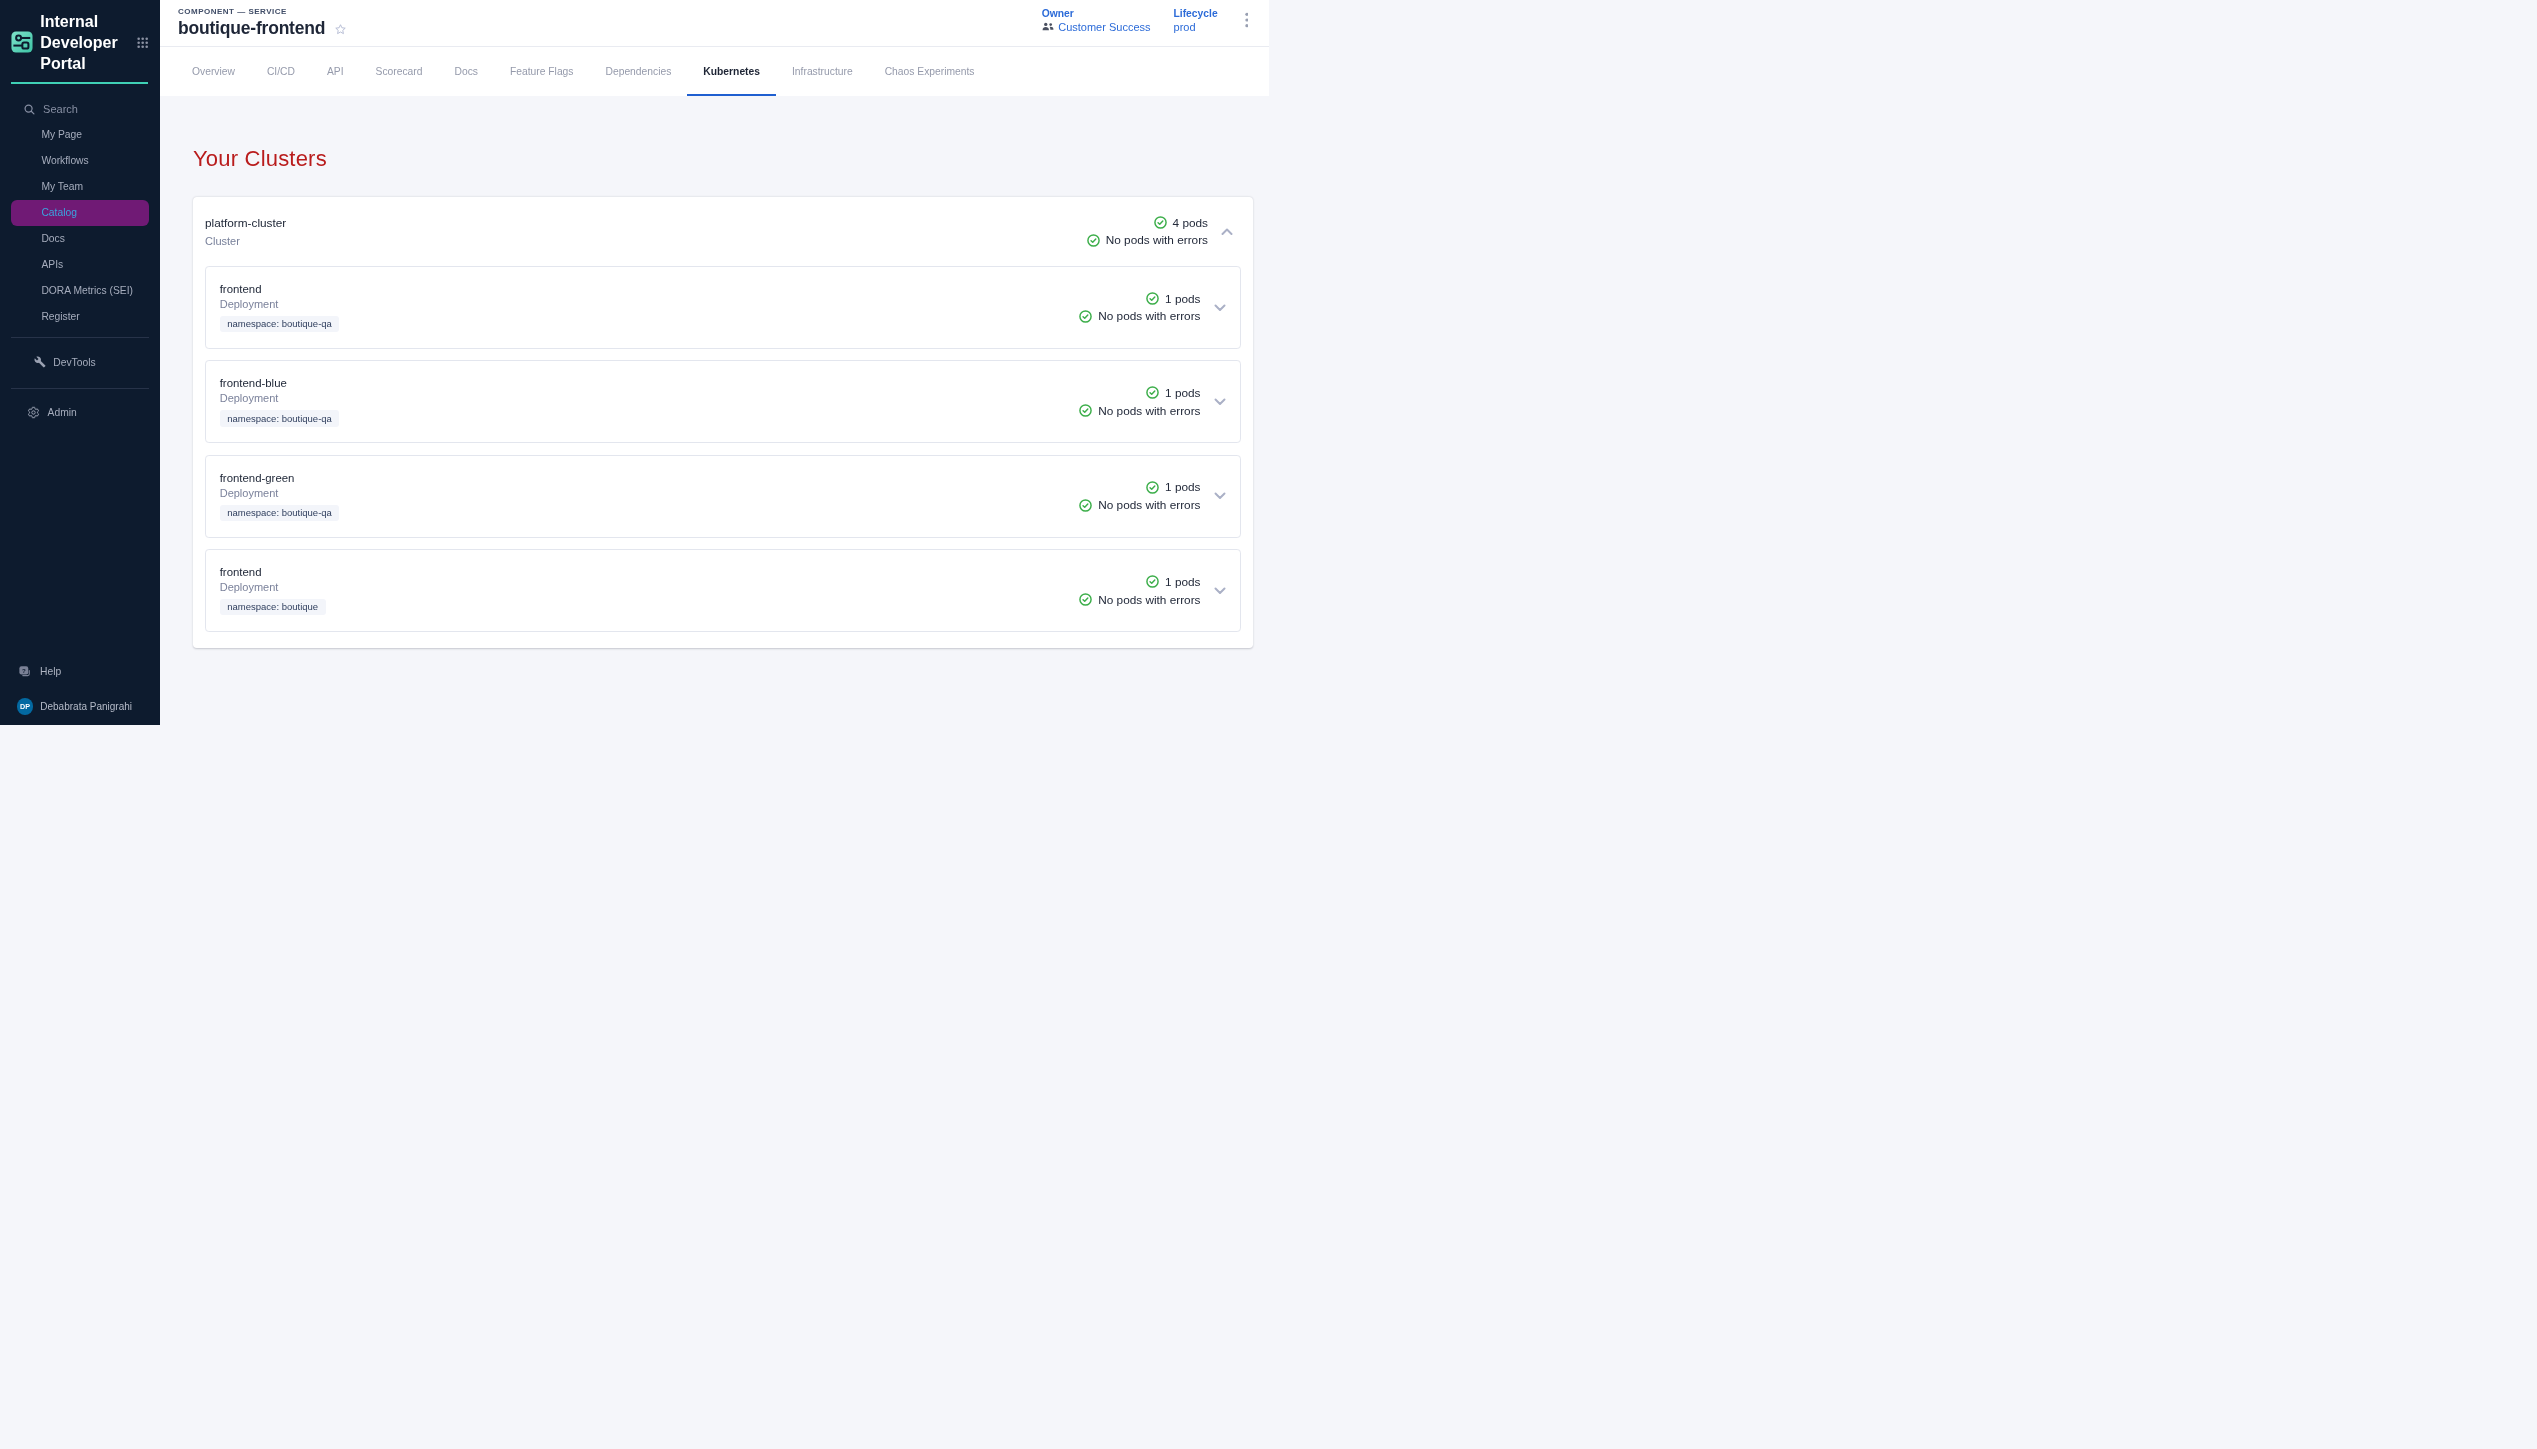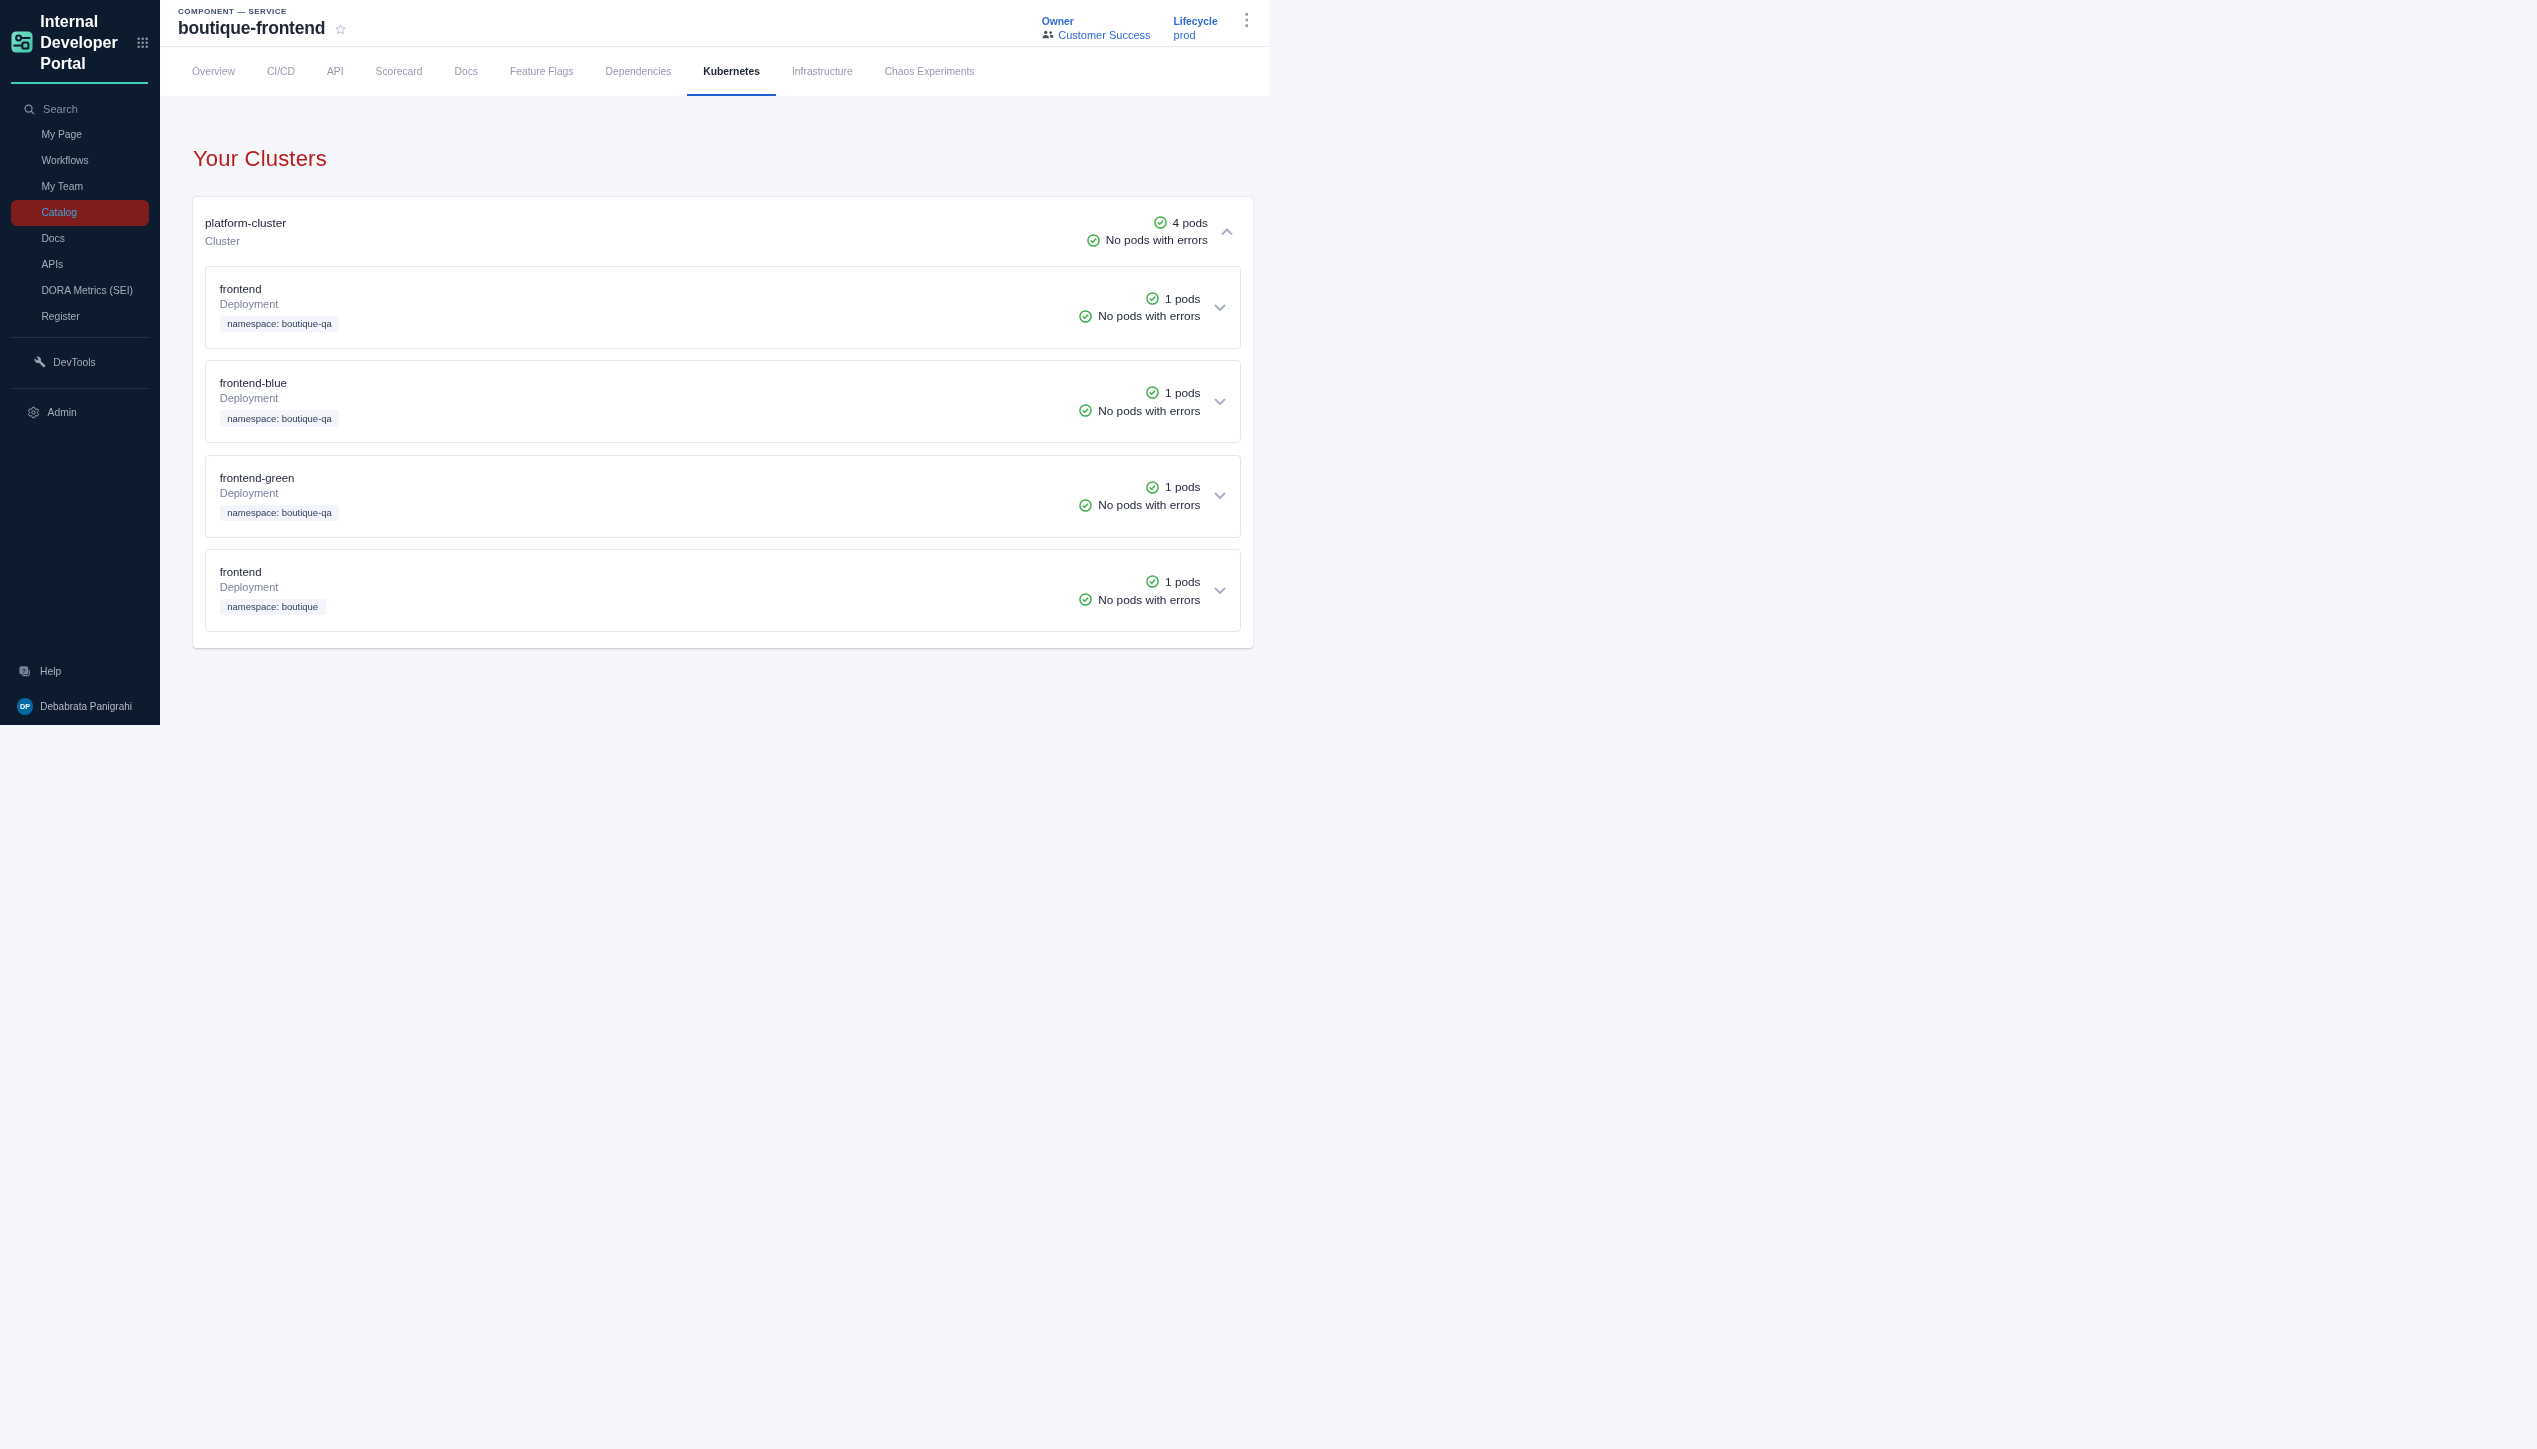--- a/index.html
+++ b/index.html
@@ -10,41 +10,41 @@
   .sidebar { width:160px; min-width:160px; height:100%; background:#0d1b2e; display:flex; flex-direction:column; color:#a6adbd; }
   .brand-row { margin:10.7px 11.4px 0 11.4px; display:flex; align-items:center; }
   .brand-logo { width:22px; height:22px; flex:0 0 22px; }
   .brand-title { margin-left:6.9px; width:91px; font-size:16px; line-height:1.32; font-weight:700; color:#ffffff; }
   .grid-icon { margin-left:auto; margin-top:1.5px; }
   .brand-underline { margin:8.4px 12px 0 11.4px; height:1.5px; background:#3fd0b5; }
   .search-row { margin:18px 0 0 24px; display:flex; align-items:center; gap:8.4px; height:15px; cursor:pointer; }
   .search-label { font-size:11px; color:#878fa3; }
   .nav { list-style:none; margin-top:4.6px; }
   .nav li { height:26px; margin:0 11.4px; padding-left:30px; display:flex; align-items:center; border-radius:6px; font-size:10.3px; color:#a6adbd; cursor:pointer; }
-  .nav li.active { background:#7f1d1d; color:#3aa5e0; }
+  .nav li.active { background:#701a75; color:#3aa5e0; }
   .nav li.with-icon { padding-left:23px; gap:6.9px;align-items:center; }
   .nav-divider { height:0.8px; background:#273349; margin:7.6px 11.4px 6.9px 11.4px; }
   .admin-divider { height:0.8px; background:#273349; margin:13px 11.4px 0 11.4px; }
   .admin-row { margin-top:12px; height:23px; display:flex; align-items:center; gap:7.6px; padding-left:27px; font-size:10.3px; cursor:pointer; }
   .sidebar-bottom { margin-top:auto; }
   .help-row { display:flex; align-items:center; gap:8.4px; padding-left:18px; margin-bottom:20px; font-size:10.3px; color:#aeb4c2; cursor:pointer; }
   .user-row { display:flex; align-items:center; gap:6.9px; padding-left:16.7px; margin-bottom:10px; cursor:pointer; }
   .avatar { width:16.7px; height:16.7px; border-radius:50%; background:#0369a1; color:#fff; font-size:7.2px; font-weight:700; display:flex; align-items:center; justify-content:center; }
   .user-name { font-size:10px; color:#b5bbc8; }
 
   
   .main { flex:1; display:flex; flex-direction:column; background:#f5f6fa; min-width:0; }
   .page-header { height:47px; background:#fff; border-bottom:0.8px solid #e9ebf1; display:flex; justify-content:space-between; padding:0 20.6px 0 18px; }
   .ph-left { padding-top:6.9px; }
   .eyebrow { font-size:8px; font-weight:700; letter-spacing:0.5px; color:#414e68; }
   .title-row { display:flex; align-items:center; margin-top:2.3px; }
   .page-title { font-size:17.5px; font-weight:700; color:#1e2637; letter-spacing:-0.2px; }
   .star-icon { margin-left:9px; margin-top:1.5px; cursor:pointer; }
   .ph-right { display:flex; align-items:flex-start; padding-top:7.6px; }
-  .meta-block { display:flex; flex-direction:column; gap:2.3px;margin-top:8px; }
+  .meta-block { display:flex; flex-direction:column; gap:2.3px; }
   .meta-label { font-size:10.3px; font-weight:700; color:#2c6bd8; }
   .meta-value-row { display:flex; align-items:center; gap:4.6px; }
   .meta-value { font-size:11px; color:#2c6bd8; cursor:pointer; }
   .lifecycle-block { margin-left:23px; }
   .kebab-btn { margin-left:27px; margin-top:4.6px; cursor:pointer; }
 
   .tabs-bar { height:49px; background:#fff; display:flex; align-items:stretch; padding-left:16px; }
   .tab { padding:0 16px; display:flex; align-items:center; font-size:10.3px; font-weight:500; color:#959aab; position:relative; cursor:pointer; white-space:nowrap; }
   .tab.active { color:#1d2434; font-weight:700; }
   .tab.active::after { content:""; position:absolute; left:0; right:0; bottom:0; height:2.3px; background:#1f5fd0; }

